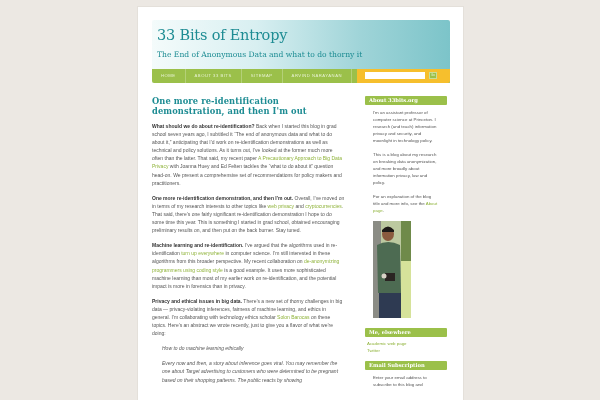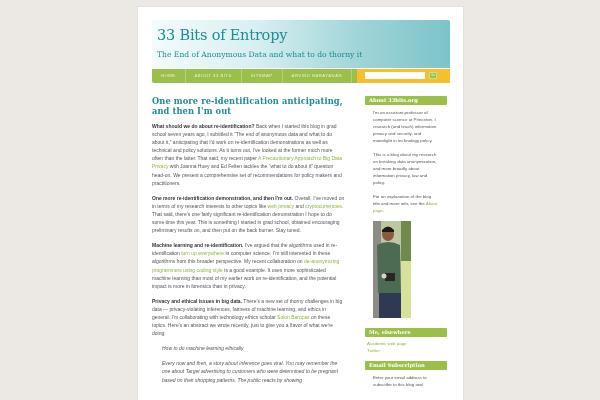--- a/index.html
+++ b/index.html
@@ -1,18 +1,18 @@
 <!DOCTYPE html>
 <html><head>
 <meta charset="utf-8">
 <style>
   html, body { margin:0; padding:0; }
   body { width:600px; height:400px; overflow:hidden; background:#ece8e3; font-family:"Liberation Sans", sans-serif; position:relative; }
   .page { position:absolute; left:137px; top:6px; width:325px; height:400px; background:#fff; border:1px solid #e4e0da; border-bottom:none; }
-  .banner { position:absolute; left:14px; top:13px; width:298px; height:48px;
+  .banner { position:absolute; left:14px; top:13px; width:298px; height:63px;
     background:linear-gradient(90deg, #f4fbfb 0%, #d8eff1 35%, #9fd4d8 70%, #7cc4c9 100%); border-radius:2px 2px 0 0; }
   .site-title { position:absolute; left:5px; top:7px; font-family:"DejaVu Serif", serif; font-size:14.5px; color:#1d8c93; letter-spacing:-0.2px; white-space:nowrap; }
   .site-tagline { position:absolute; left:5px; top:30px; font-family:"DejaVu Serif", serif; font-size:7.6px; color:#1d8c93; white-space:nowrap; }
   .nav { position:absolute; left:14px; top:62px; width:298px; height:14px; background:#9bc04a; border-radius:0 0 2px 2px; display:flex; }
   .nav-item { height:14px; line-height:14px; font-size:4.2px; letter-spacing:0.5px; color:#e8f2d4; text-transform:uppercase; padding:0 9px; border-right:1px solid #b4d078; white-space:nowrap; }
   .search-box { position:absolute; right:0; top:0; width:93px; height:14px; background:#f6bf2d; border-radius:0 0 2px 0; }
   .search-input { position:absolute; left:8px; top:3px; width:60px; height:7px; border:none; background:#fff; padding:0; margin:0; }
   .search-go { position:absolute; left:72px; top:3px; width:8px; height:7px; background:#9bc04a; border:1px solid #c9dd9a; box-sizing:border-box; font-size:3px; color:#e8f2d4; line-height:5px; text-align:center; padding:0; }
   .main { position:absolute; left:14px; top:89px; width:193px; }
   .post-title { font-family:"DejaVu Serif", serif; font-size:8.3px; line-height:10px; color:#1d8c93; margin:0 0 6px 0; letter-spacing:0.1px; }
@@ -44,21 +44,21 @@
     <div class="nav-item">About 33 Bits</div>
     <div class="nav-item">Sitemap</div>
     <div class="nav-item">Arvind Narayanan</div>
     <div class="search-box">
       <input class="search-input" type="text" placeholder="" style="">
       <button class="search-go">Go</button>
     </div>
   </div>
 
   <div class="main">
-    <h2 class="post-title">One more re-identification anticipating, and then I'm out</h2>
+    <h2 class="post-title">One more re-identification demonstration, and then I'm out</h2>
 
     <p class="para">
       <b>What should we do about re-identification?</b><span> Back when I started this blog in grad school seven years ago, I subtitled it “The end of anonymous data and what to do about it,” anticipating that I’d work on re-identification demonstrations as well as technical and policy solutions. As it turns out, I’ve looked at the former much more often than the latter. That said, my recent paper </span><a>A Precautionary Approach to Big Data Privacy</a><span> with Joanna Huey and Ed Felten tackles the “what to do about it” question head-on. We present a comprehensive set of recommendations for policy makers and practitioners.</span>
     </p>
 
     <p class="para">
       <b>One more re-identification demonstration, and then I’m out.</b><span> Overall, I’ve moved on in terms of my research interests to other topics like </span><a>web privacy</a><span> and </span><a>cryptocurrencies</a><span>. That said, there’s one fairly significant re-identification demonstration I hope to do some time this year. This is something I started in grad school, obtained encouraging preliminary results on, and then put on the back burner. Stay tuned.</span>
     </p>
 
     <p class="para">

